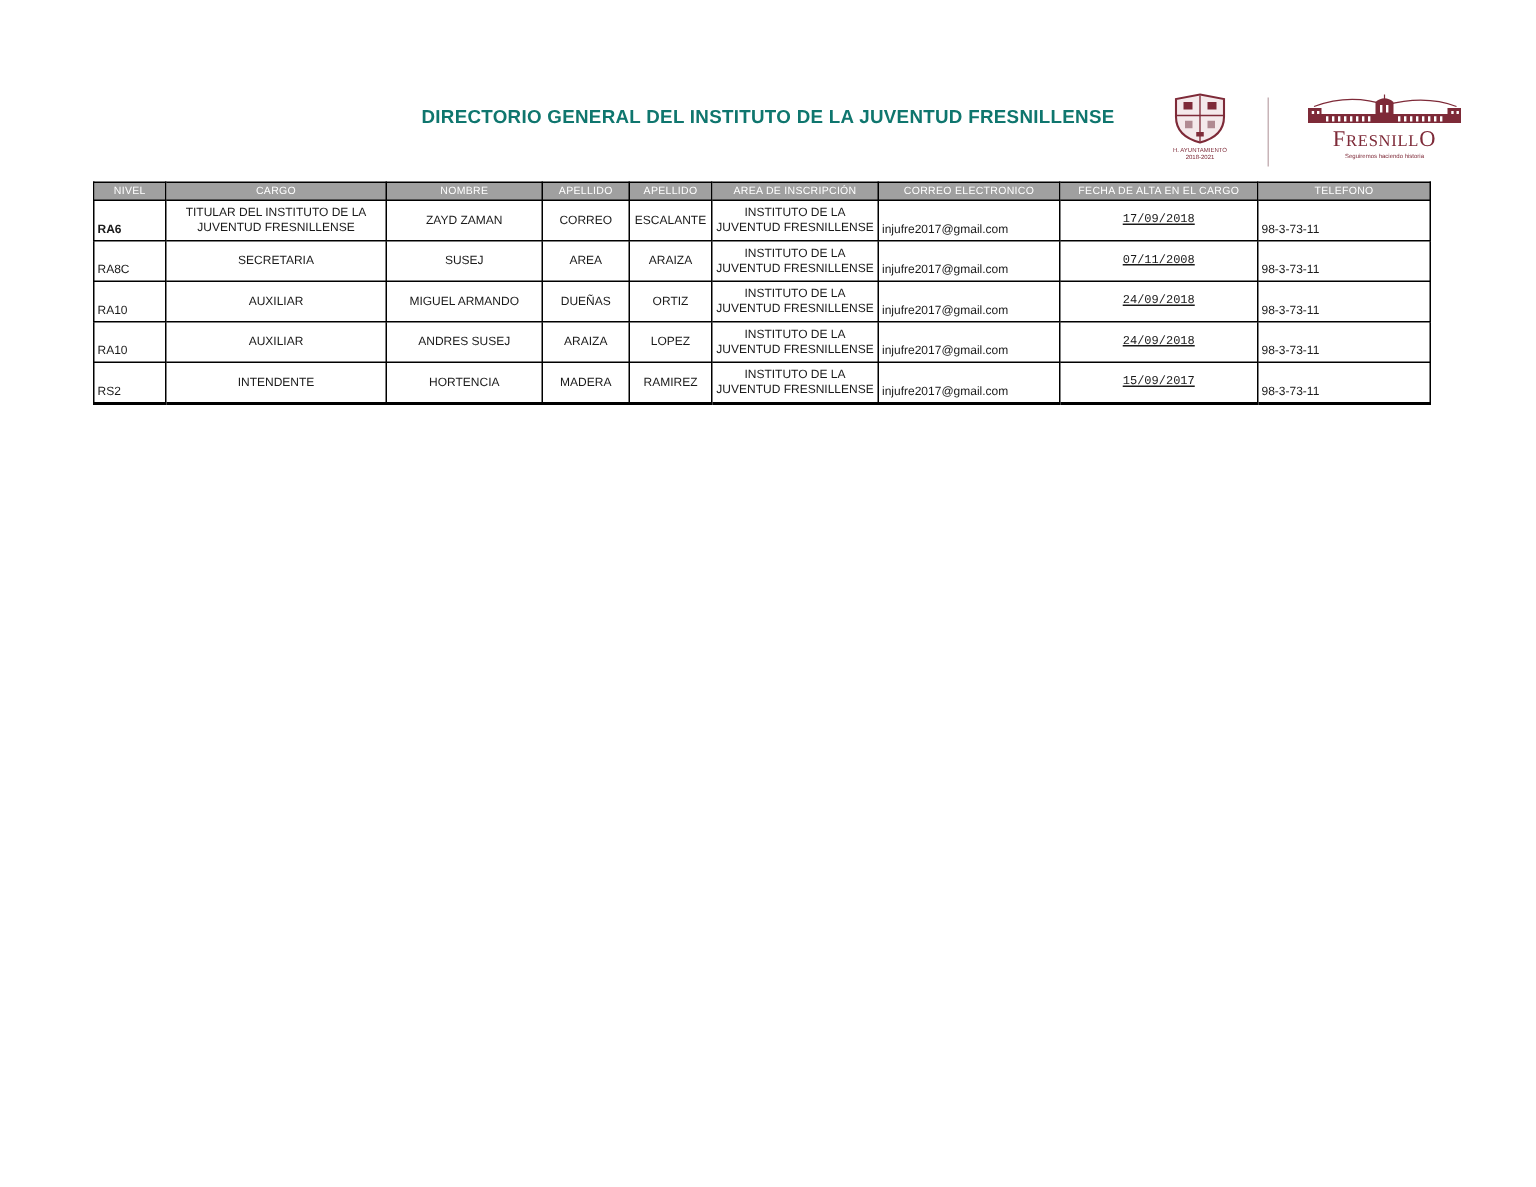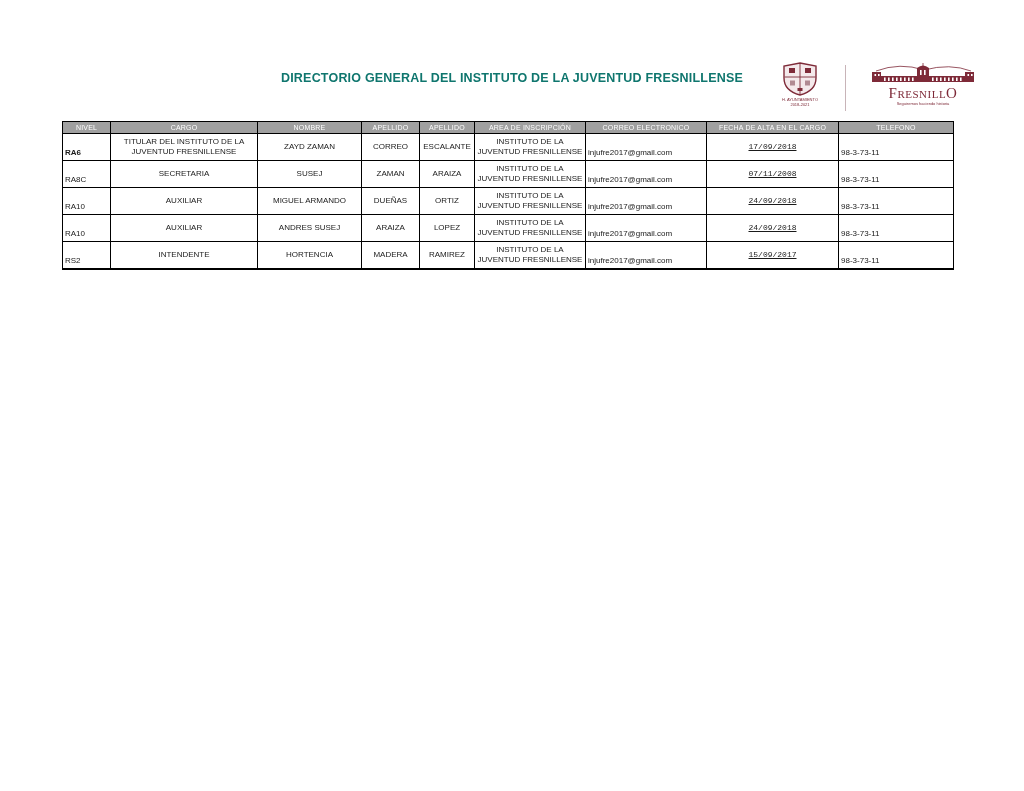--- a/index.html
+++ b/index.html
@@ -173,21 +173,21 @@
         <td class="col-apellido">ESCALANTE</td>
         <td class="col-area">INSTITUTO DE LA JUVENTUD FRESNILLENSE</td>
         <td class="col-correo">injufre2017@gmail.com</td>
         <td class="col-fecha">17/09/2018</td>
         <td class="col-telefono">98-3-73-11</td>
       </tr>
       <tr>
         <td class="col-nivel">RA8C</td>
         <td class="col-cargo">SECRETARIA</td>
         <td class="col-nombre">SUSEJ</td>
-        <td class="col-apellido">ZAMAN</td>
+        <td class="col-apellido">AREA</td>
         <td class="col-apellido">ARAIZA</td>
         <td class="col-area">INSTITUTO DE LA JUVENTUD FRESNILLENSE</td>
         <td class="col-correo">injufre2017@gmail.com</td>
         <td class="col-fecha">07/11/2008</td>
         <td class="col-telefono">98-3-73-11</td>
       </tr>
       <tr>
         <td class="col-nivel">RA10</td>
         <td class="col-cargo">AUXILIAR</td>
         <td class="col-nombre">MIGUEL ARMANDO</td>

